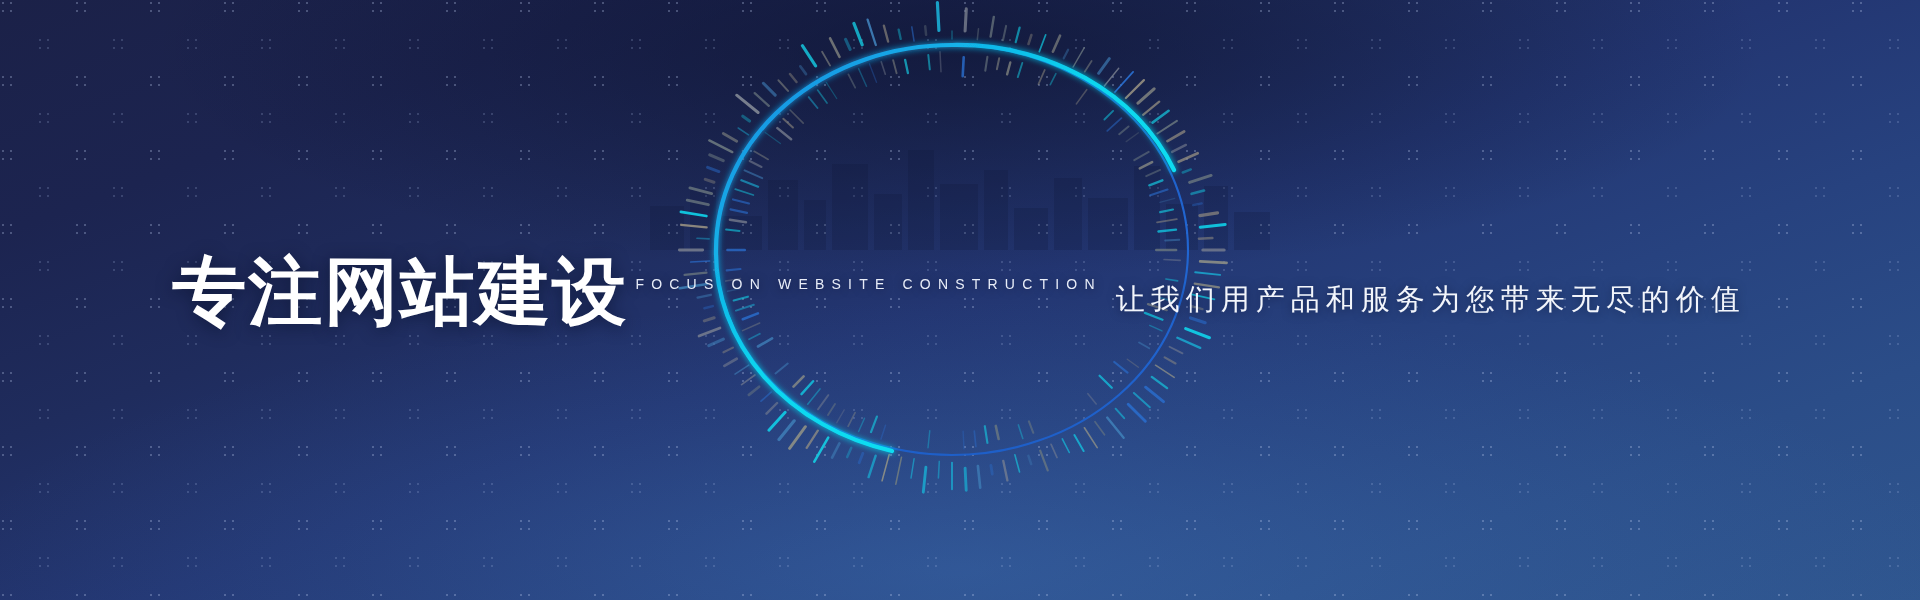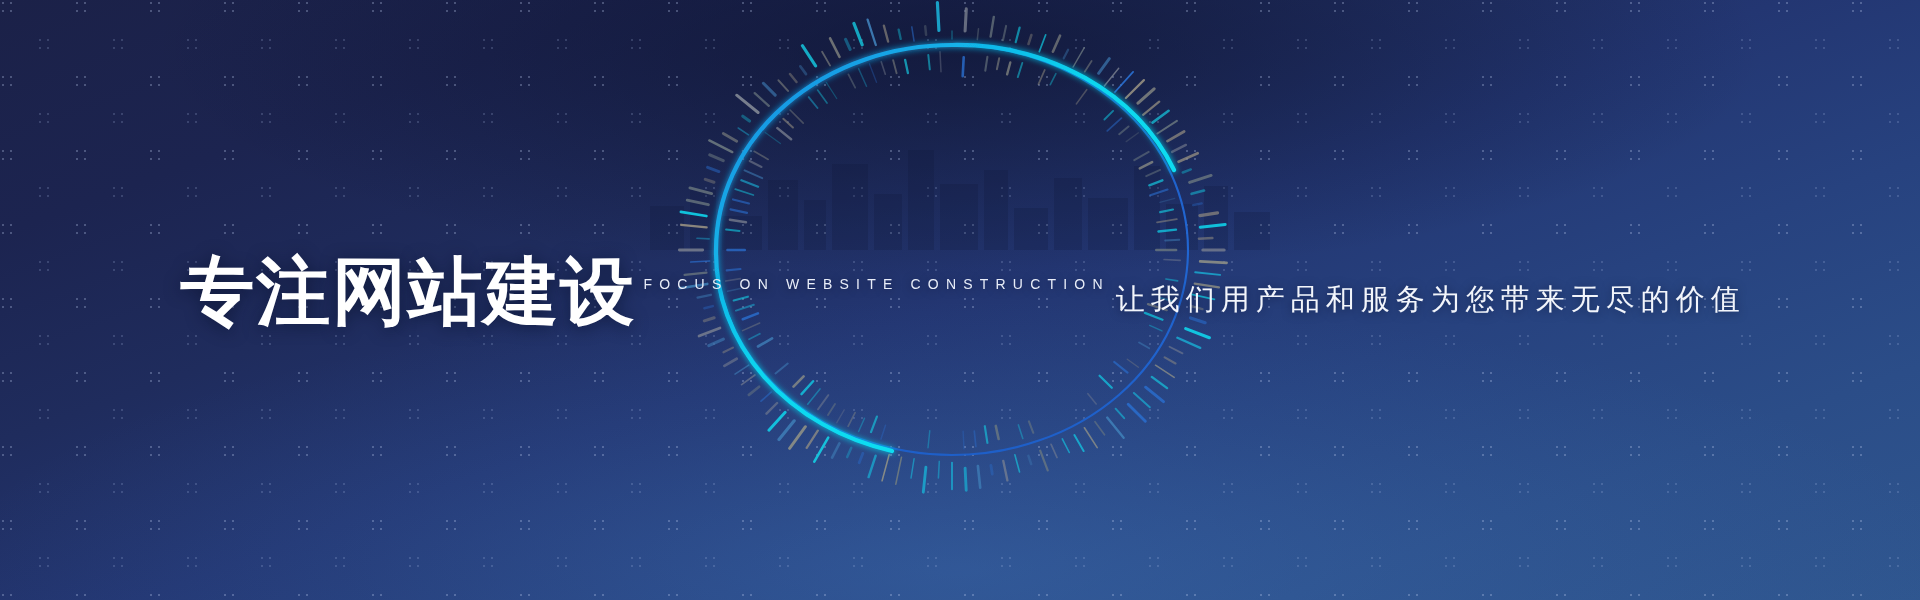--- a/index.html
+++ b/index.html
@@ -128,21 +128,21 @@
     text-indent: 7.2px;
     text-shadow: 0 1px 8px rgba(6,12,36,0.5);
   }
 
   .tagline {
     font-family: "DejaVu Sans", "Liberation Sans", sans-serif;
     font-weight: 400;
     font-size: 29px;
     color: #f2f5fb;
     letter-spacing: 6px;
-    margin: 0;
+    margin: 8px;
     white-space: nowrap;
     text-indent: 6px;
     text-shadow: 0 1px 10px rgba(6,12,36,0.5);
   }
 </style>
 </head>
 <body>
 
 <div id="banner">
 

